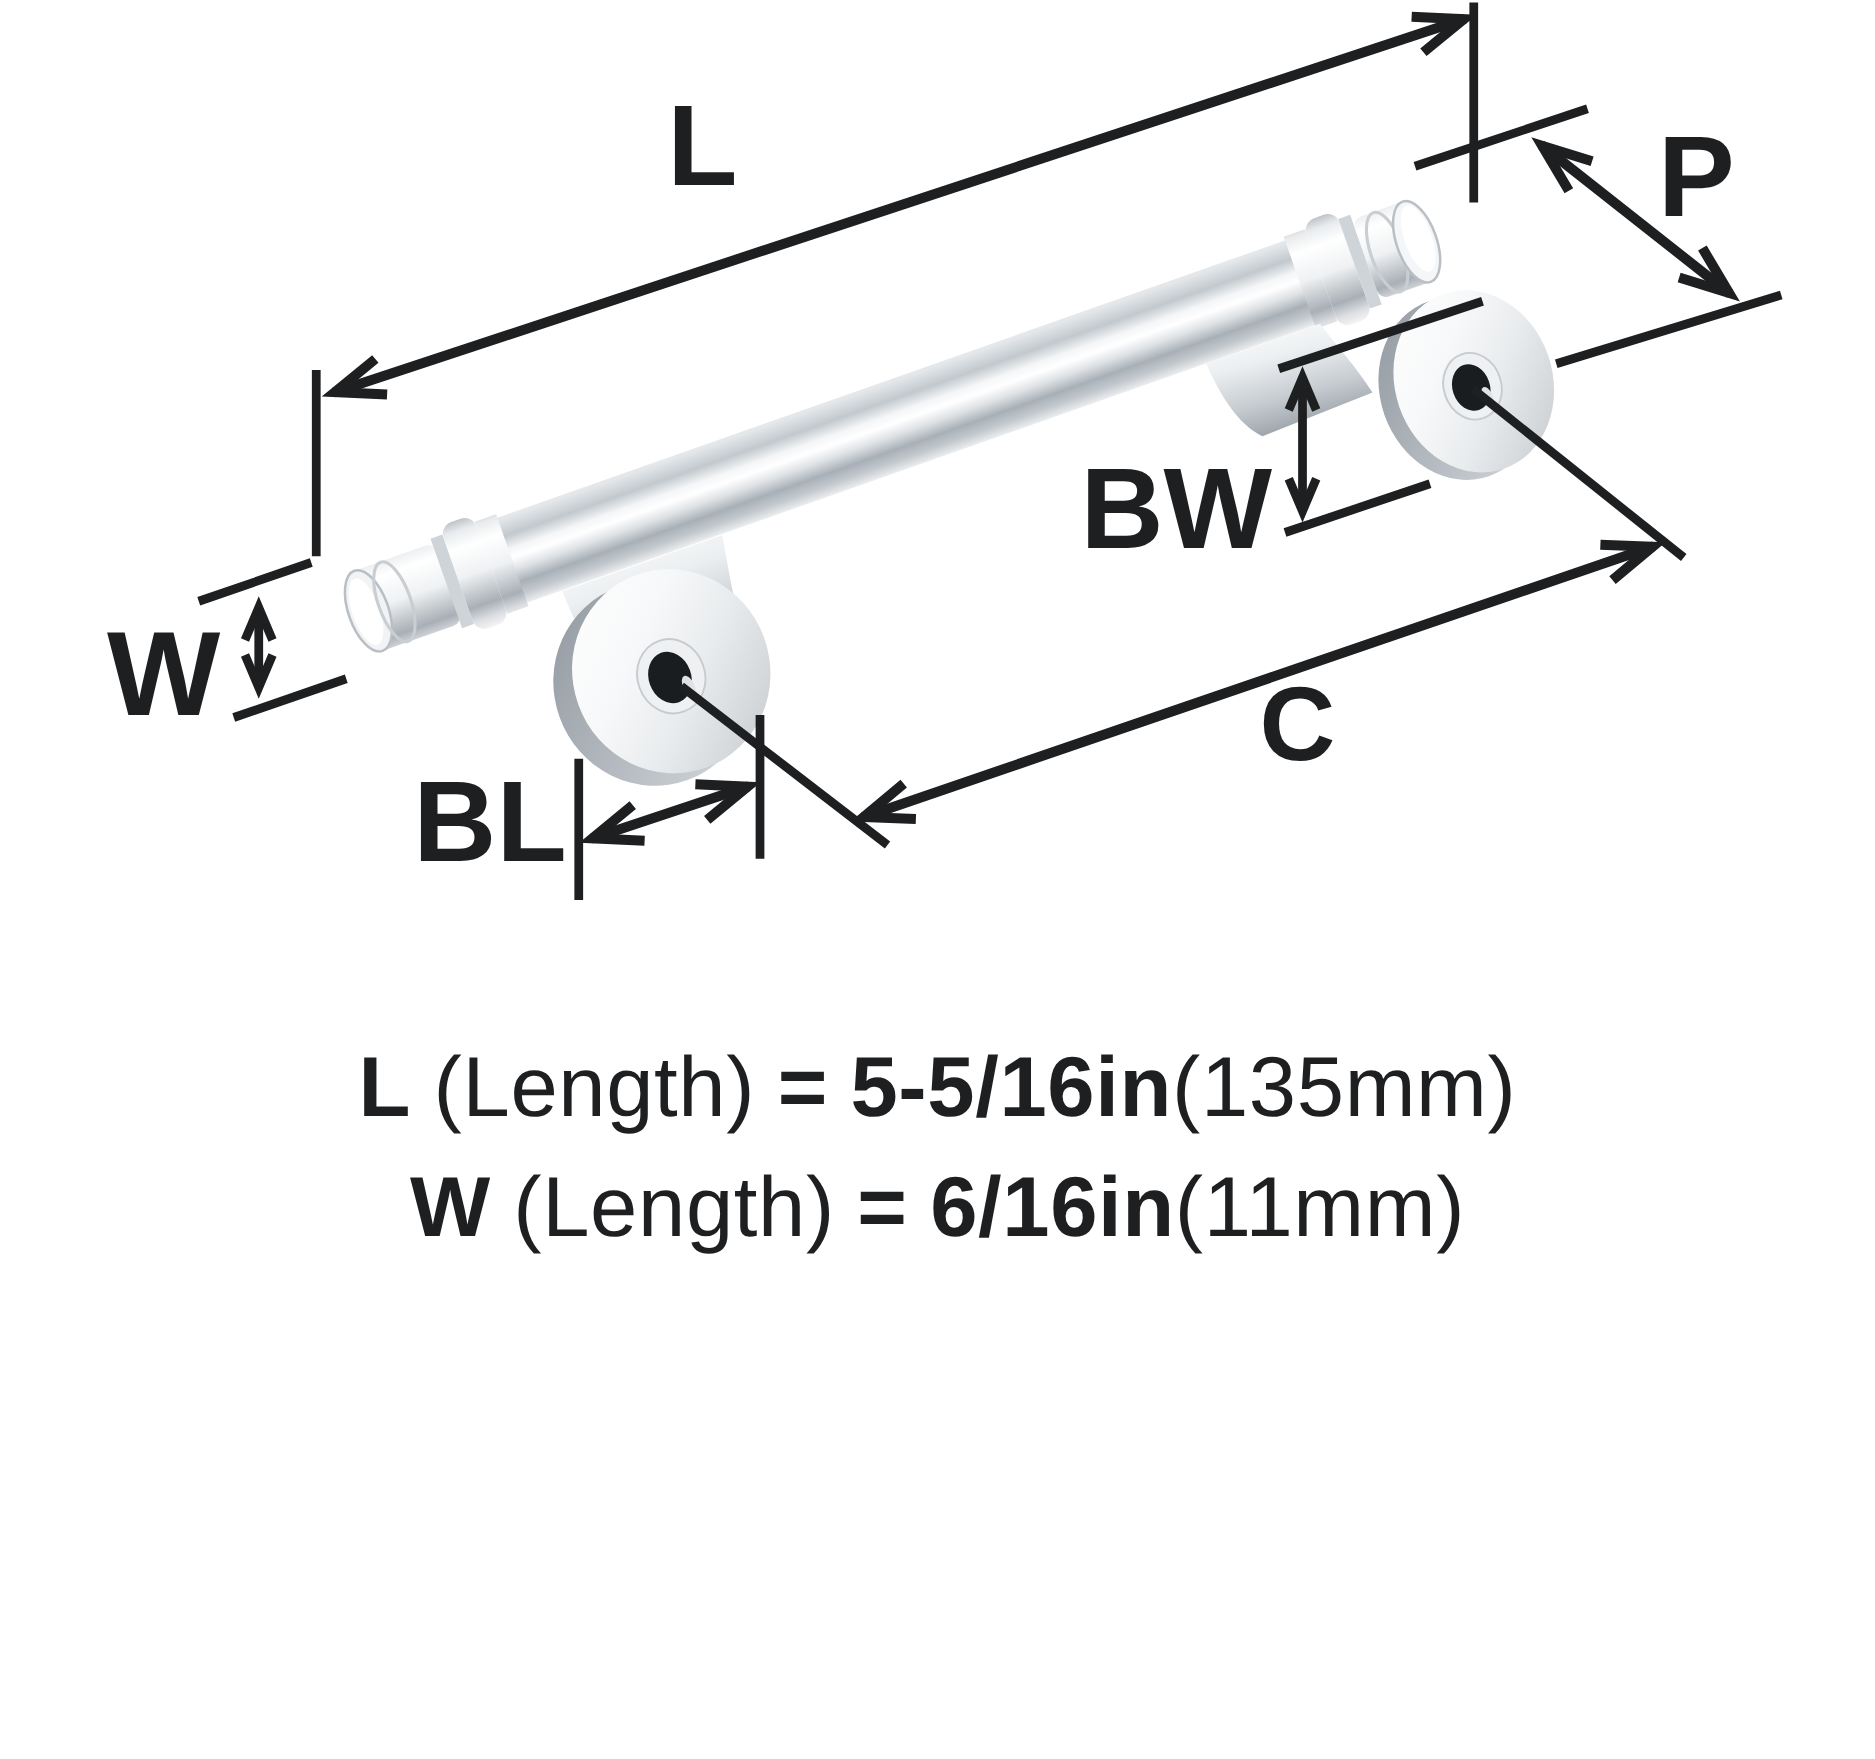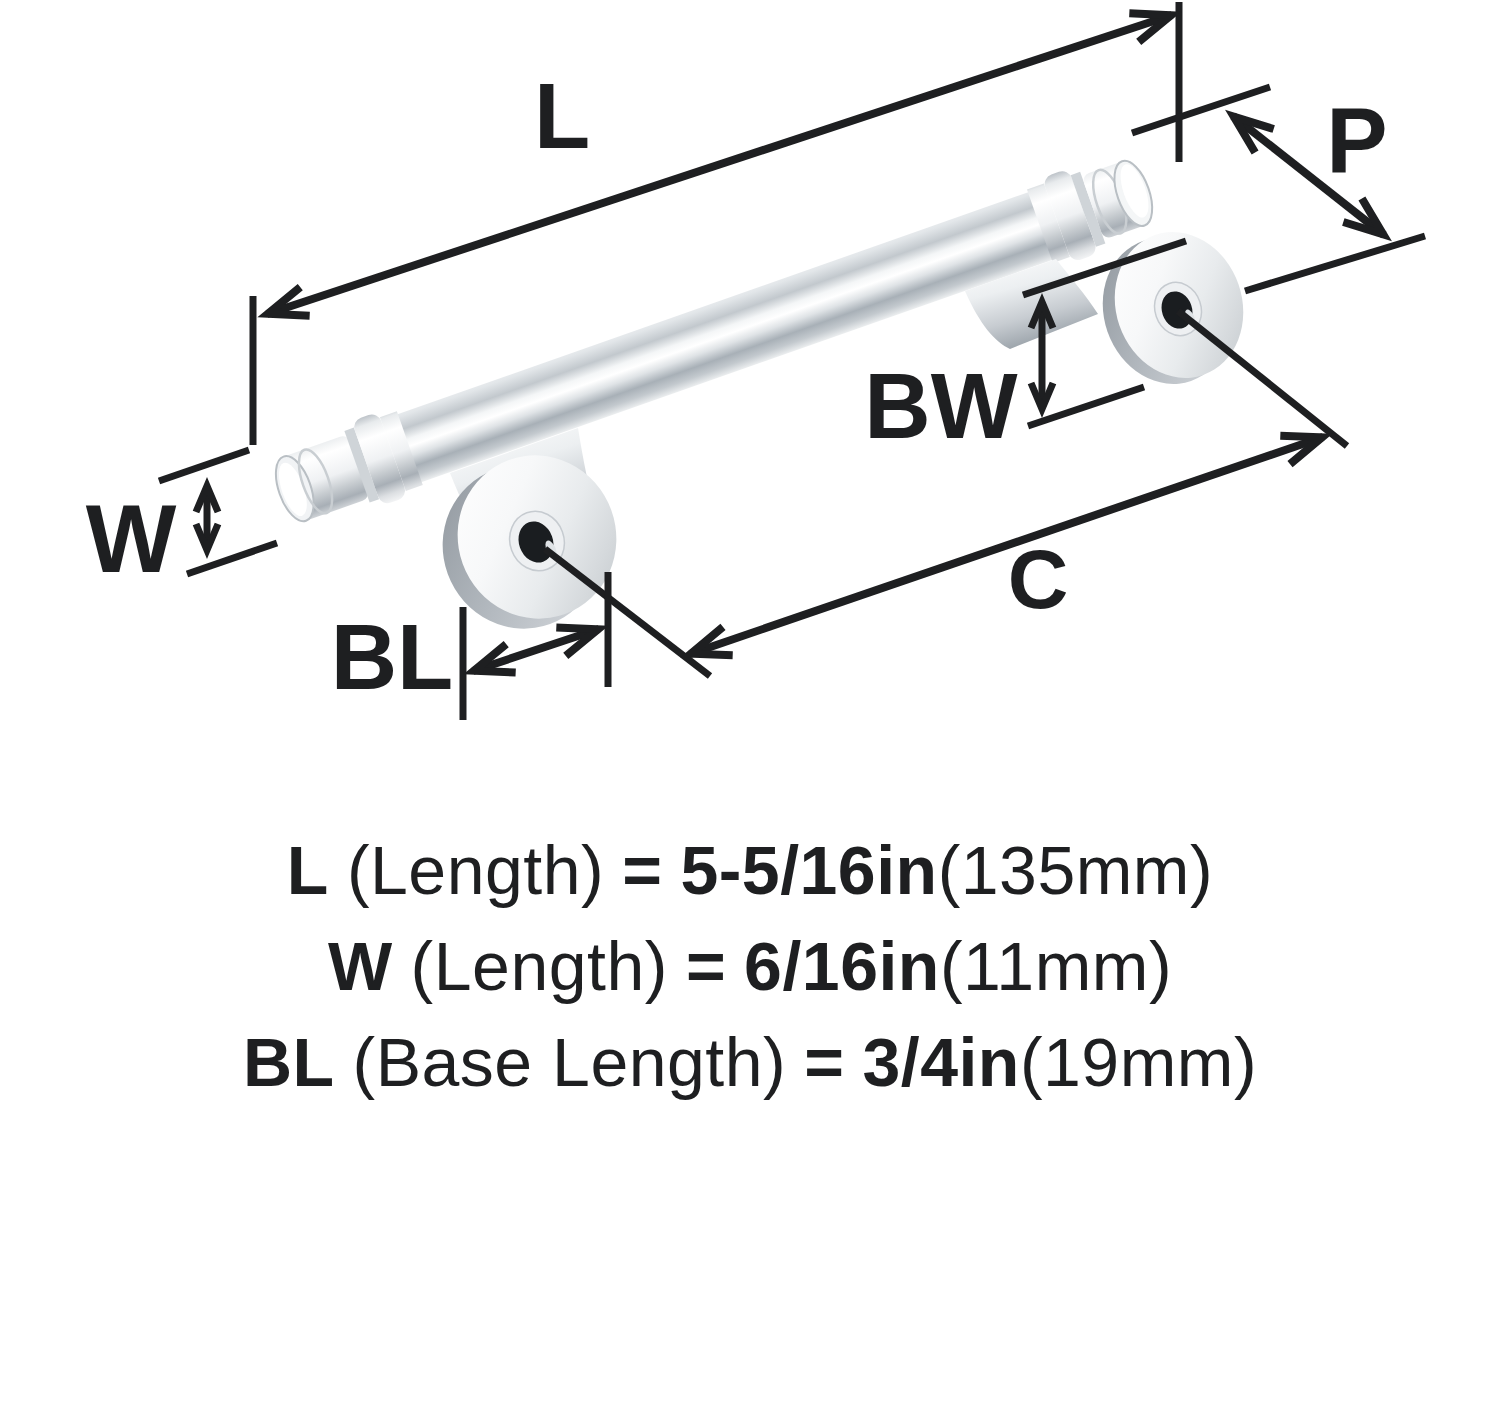--- a/index.html
+++ b/index.html
@@ -163,14 +163,13 @@
   </g>
   <use href="#ah" transform="translate(473,671) rotate(-18.4)"></use>
   <use href="#ah" transform="translate(599,629) rotate(161.6)"></use>
   <text x="392" y="689" font-size="92" text-anchor="middle">BL</text>
 </svg>
 </div>
 
 <div class="specs">
   <div class="spec-row"><span class="b">L</span><span class="gap"></span><span class="lt">(Length)</span><span class="gap"></span><span class="b">=</span><span class="gap"></span><span class="b">5-5/16in</span><span class="lt">(135mm)</span></div>
   <div class="spec-row"><span class="b">W</span><span class="gap"></span><span class="lt">(Length)</span><span class="gap"></span><span class="b">=</span><span class="gap"></span><span class="b">6/16in</span><span class="lt">(11mm)</span></div>
-  <div class="spec-row"><span class="b">BL</span><span class="gap"></span><span class="lt">(Base Length)</span><span class="gap"></span><span class="b">=</span><span class="gap"></span><span class="b">3/4in</span><span class="lt">(19mm)</span></div>
 </div>
 
 </body></html>

